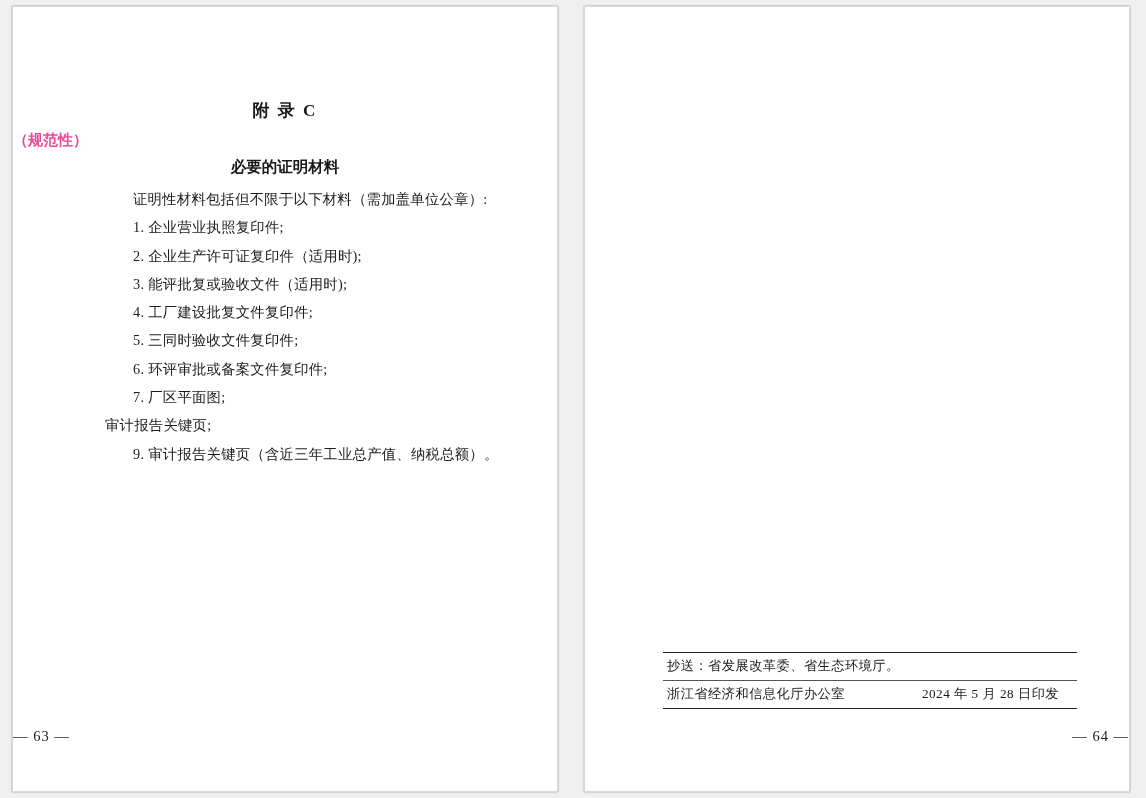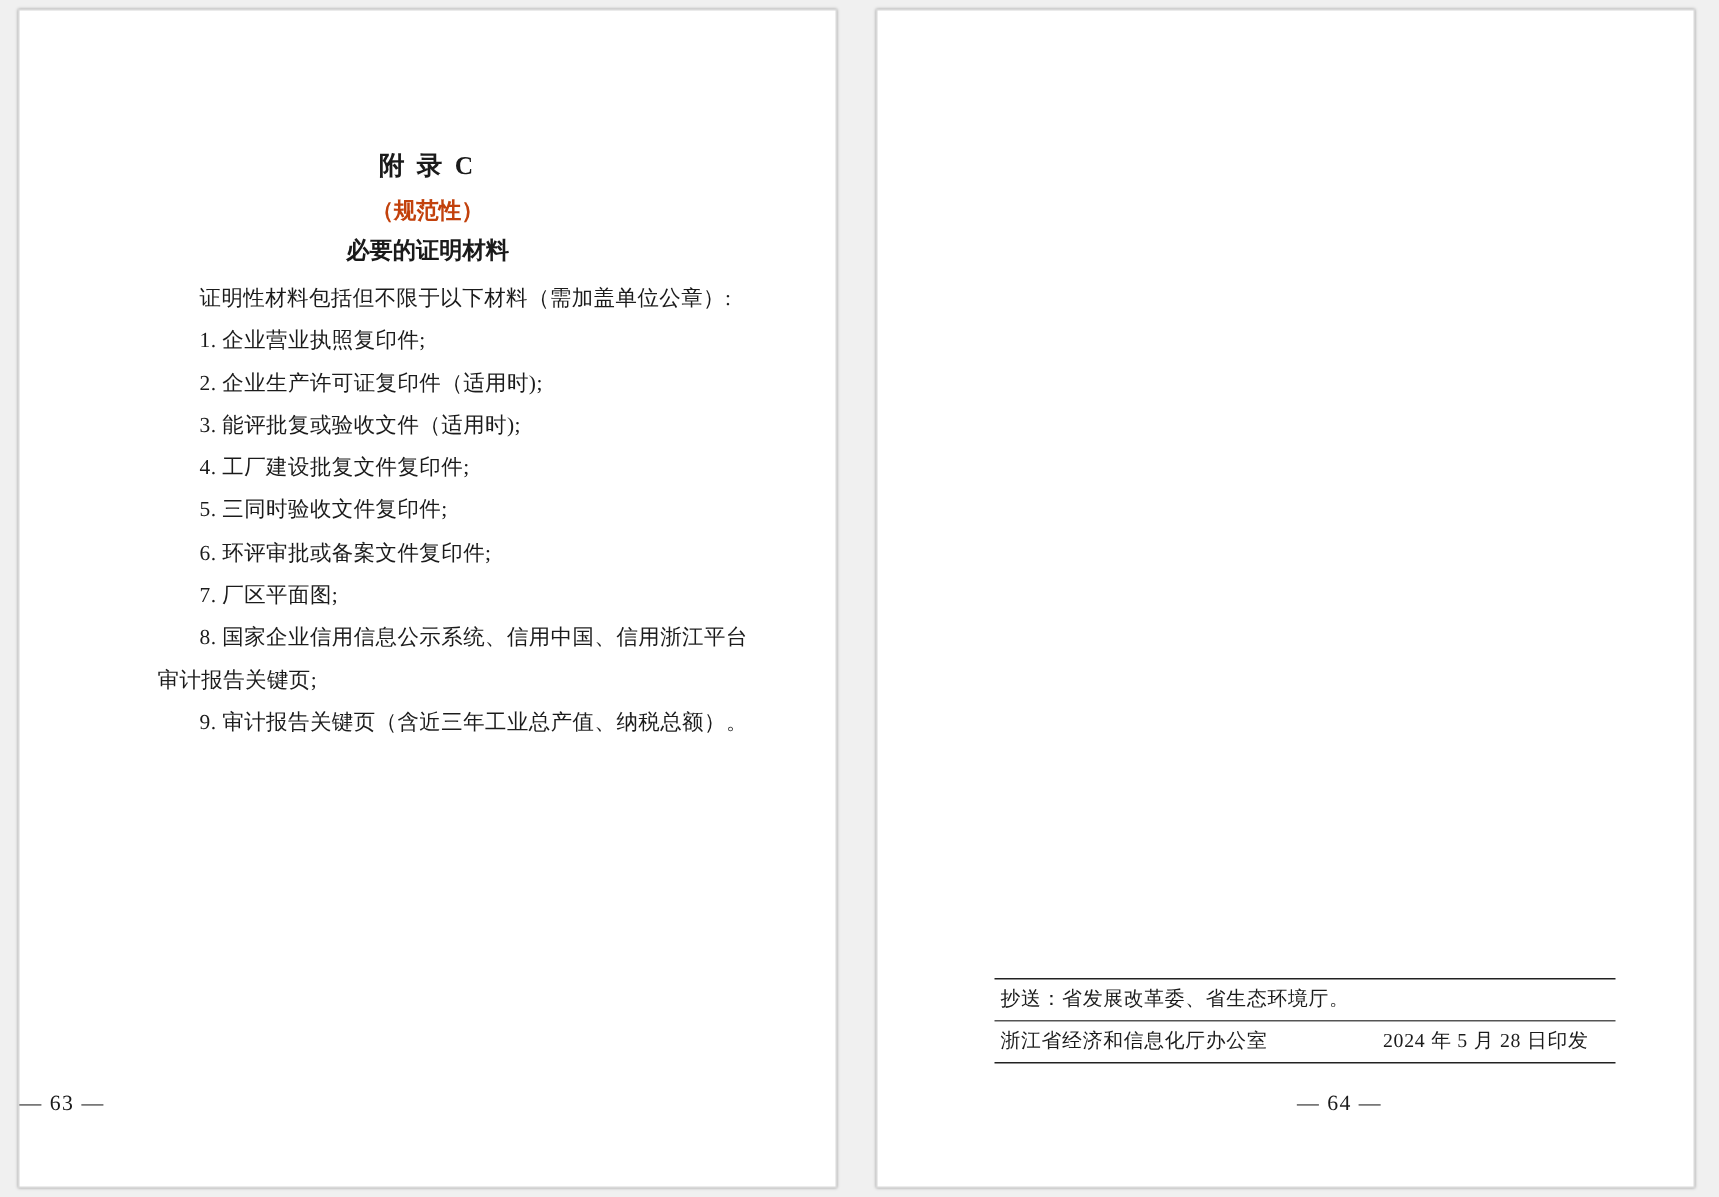--- a/index.html
+++ b/index.html
@@ -44,24 +44,24 @@
     font-weight: bold;
     letter-spacing: 2px;
     color: #1a1a1a;
     margin: 0;
     position: absolute;
     top: 92px;
     left: 0;
     right: 0;
   }
   .appendix-sub {
-    text-align: center;
+    text-align: left;
     font-size: 15px;
     font-weight: bold;
-    color: #c2410c;
+    color: #ec4899;
     margin: 0;
     position: absolute;
     top: 124px;
     left: 0;
     right: 0;
   }
   .appendix-heading {
     text-align: center;
     font-size: 15.5px;
     font-weight: bold;
@@ -100,21 +100,21 @@
     font-size: 14.5px;
     color: #1b1b1b;
     letter-spacing: 1px;
   }
   .page-number.left-pos {
     text-align: left;
     padding-right: 72px;
     box-sizing: border-box;
   }
   .page-number.right-pos {
-    text-align: center;
+    text-align: right;
     padding-left: 72px;
     box-sizing: border-box;
   }
 
   
   .footer-block {
     position: absolute;
     left: 78px;
     right: 52px;
     bottom: 82px;
@@ -153,21 +153,20 @@
 
       <div class="body-block">
         <p class="body-para">证明性材料包括但不限于以下材料（需加盖单位公章）:</p>
         <p class="body-para">1. 企业营业执照复印件;</p>
         <p class="body-para">2. 企业生产许可证复印件（适用时);</p>
         <p class="body-para">3. 能评批复或验收文件（适用时);</p>
         <p class="body-para">4. 工厂建设批复文件复印件;</p>
         <p class="body-para">5. 三同时验收文件复印件;</p>
         <p class="body-para">6. 环评审批或备案文件复印件;</p>
         <p class="body-para">7. 厂区平面图;</p>
-        <p class="body-para">8. 国家企业信用信息公示系统、信用中国、信用浙江平台</p>
         <p class="body-para nowrap-cont">审计报告关键页;</p>
         <p class="body-para">9. 审计报告关键页（含近三年工业总产值、纳税总额）。</p>
       </div>
 
       <div class="page-number left-pos">— 63 —</div>
     </div>
   </div>
 
   <div class="page page-right">
     <div class="page-inner">

